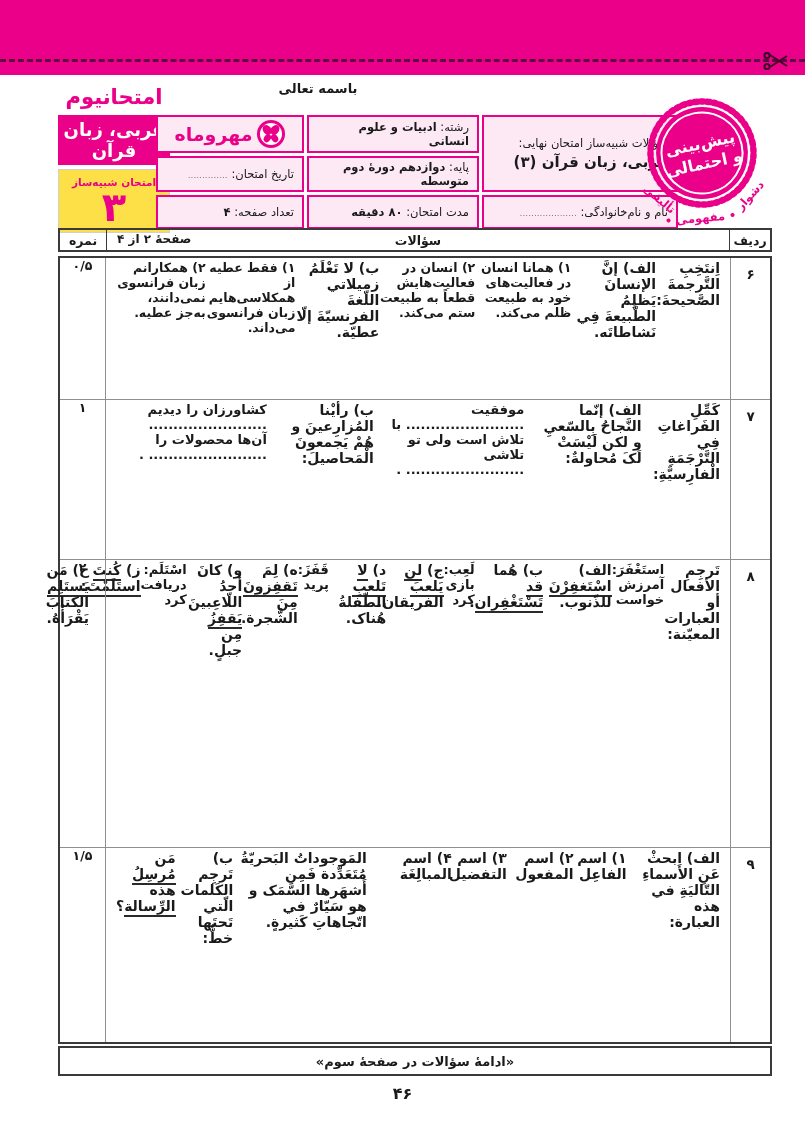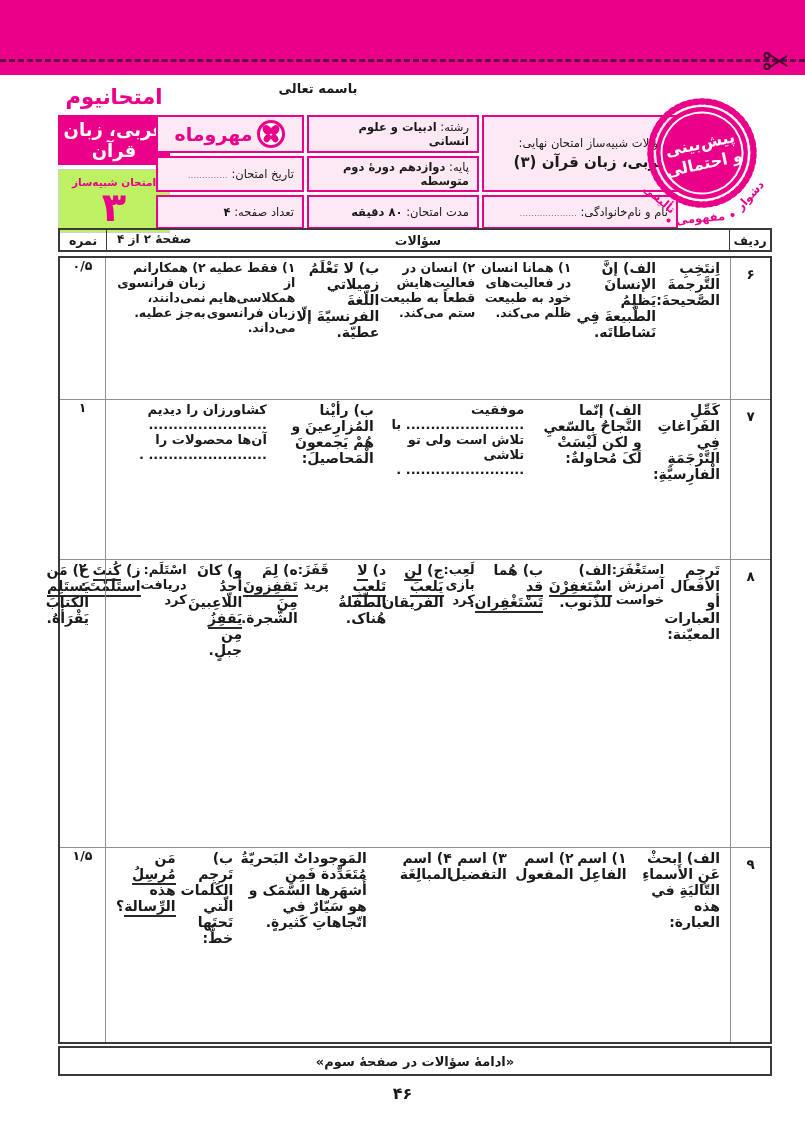--- a/index.html
+++ b/index.html
@@ -13,21 +13,21 @@
 
   .bismillah{position:absolute;top:81px;left:0;width:636px;text-align:center;
              font-size:13px;font-weight:bold;}
 
   
   .brand{position:absolute;left:46px;top:85px;width:112px;text-align:center;padding-left:12px;}
   .brand-logo{font-size:21px;font-weight:bold;color:#EB0089;letter-spacing:-1px;
               text-shadow:0 0 1px #f7b7dc;}
   .subject-badge{margin-top:6px;background:#EB0089;color:#fff;font-weight:bold;
                  font-size:18px;padding:4px 2px;}
-  .exam-box{margin-top:4px;background:#bef264;border:1px solid #cfcfcf;height:62px;
+  .exam-box{margin-top:4px;background:#fde047;border:1px solid #cfcfcf;height:62px;
             display:flex;flex-direction:column;align-items:center;justify-content:center;}
   .exam-type{color:#EB0089;font-size:10.5px;font-weight:bold;}
   .exam-no{color:#EB0089;font-size:40px;font-weight:bold;line-height:0.95;}
 
   
   table.info{position:absolute;top:112px;left:153px;border-collapse:separate;
              border-spacing:3px;direction:rtl;}
   table.info td{border:2px solid #EB0089;background:#FDE9F4;font-size:11.5px;
                 padding:2px 8px;text-align:right;vertical-align:middle;height:26px;}
   td.c-title{width:176px;text-align:center;}

